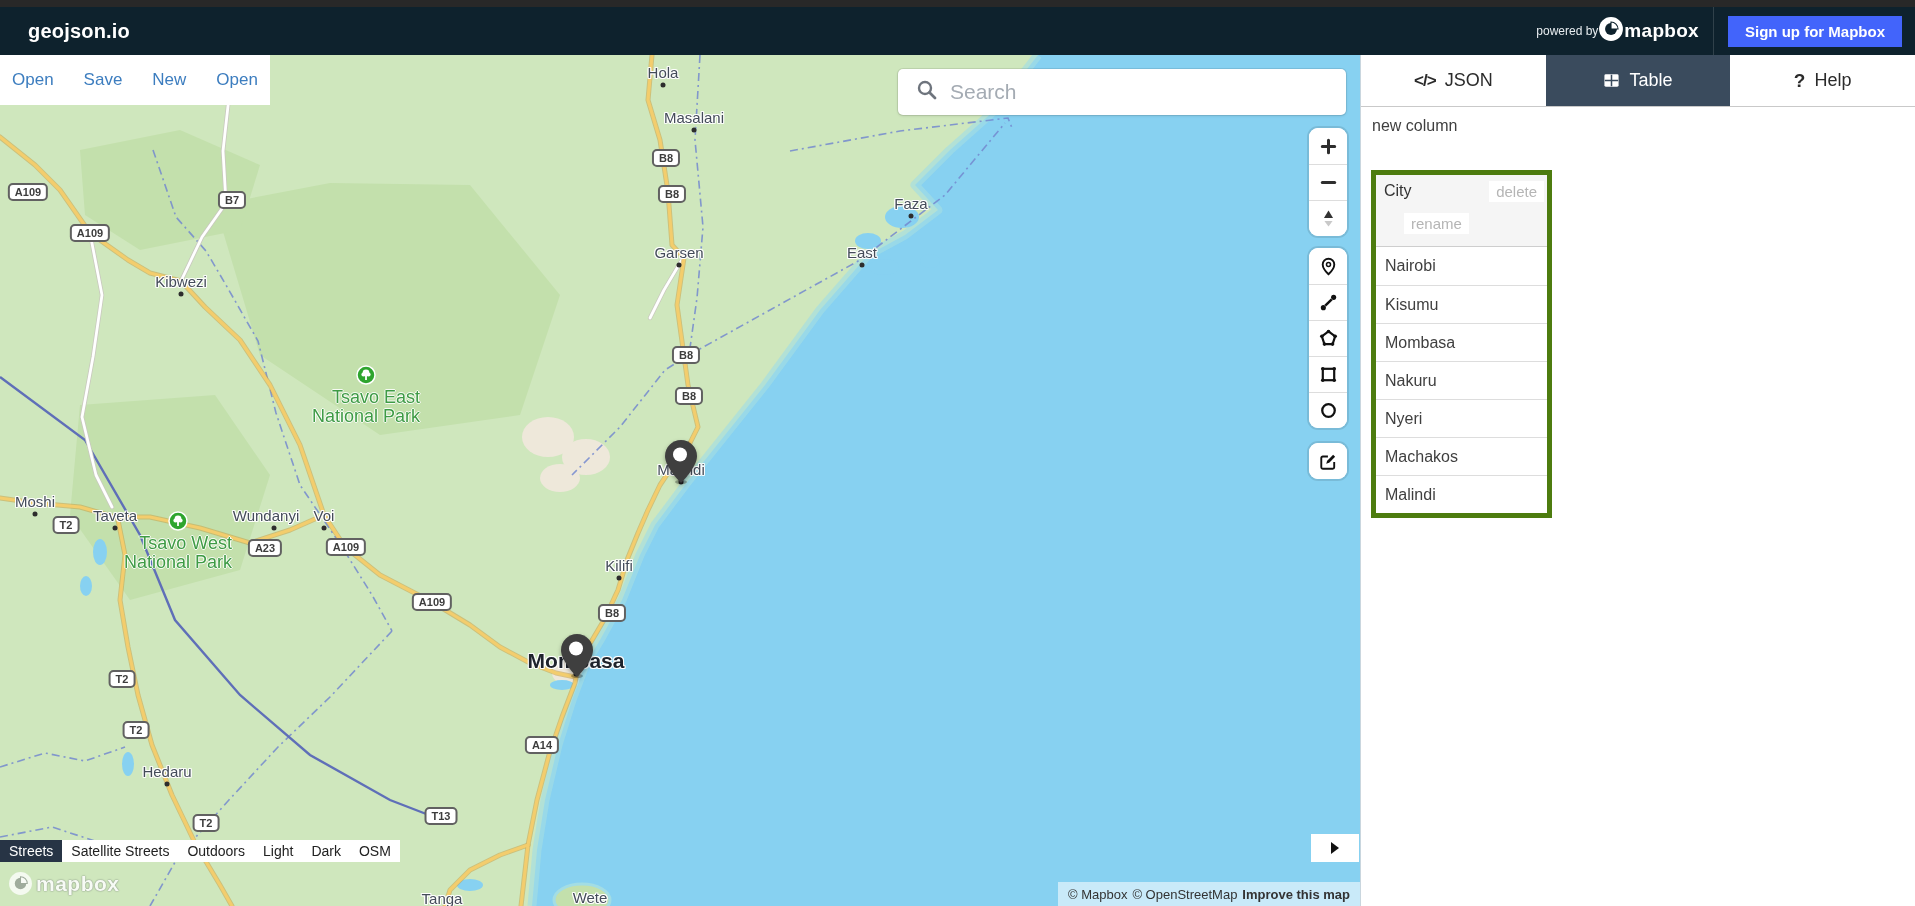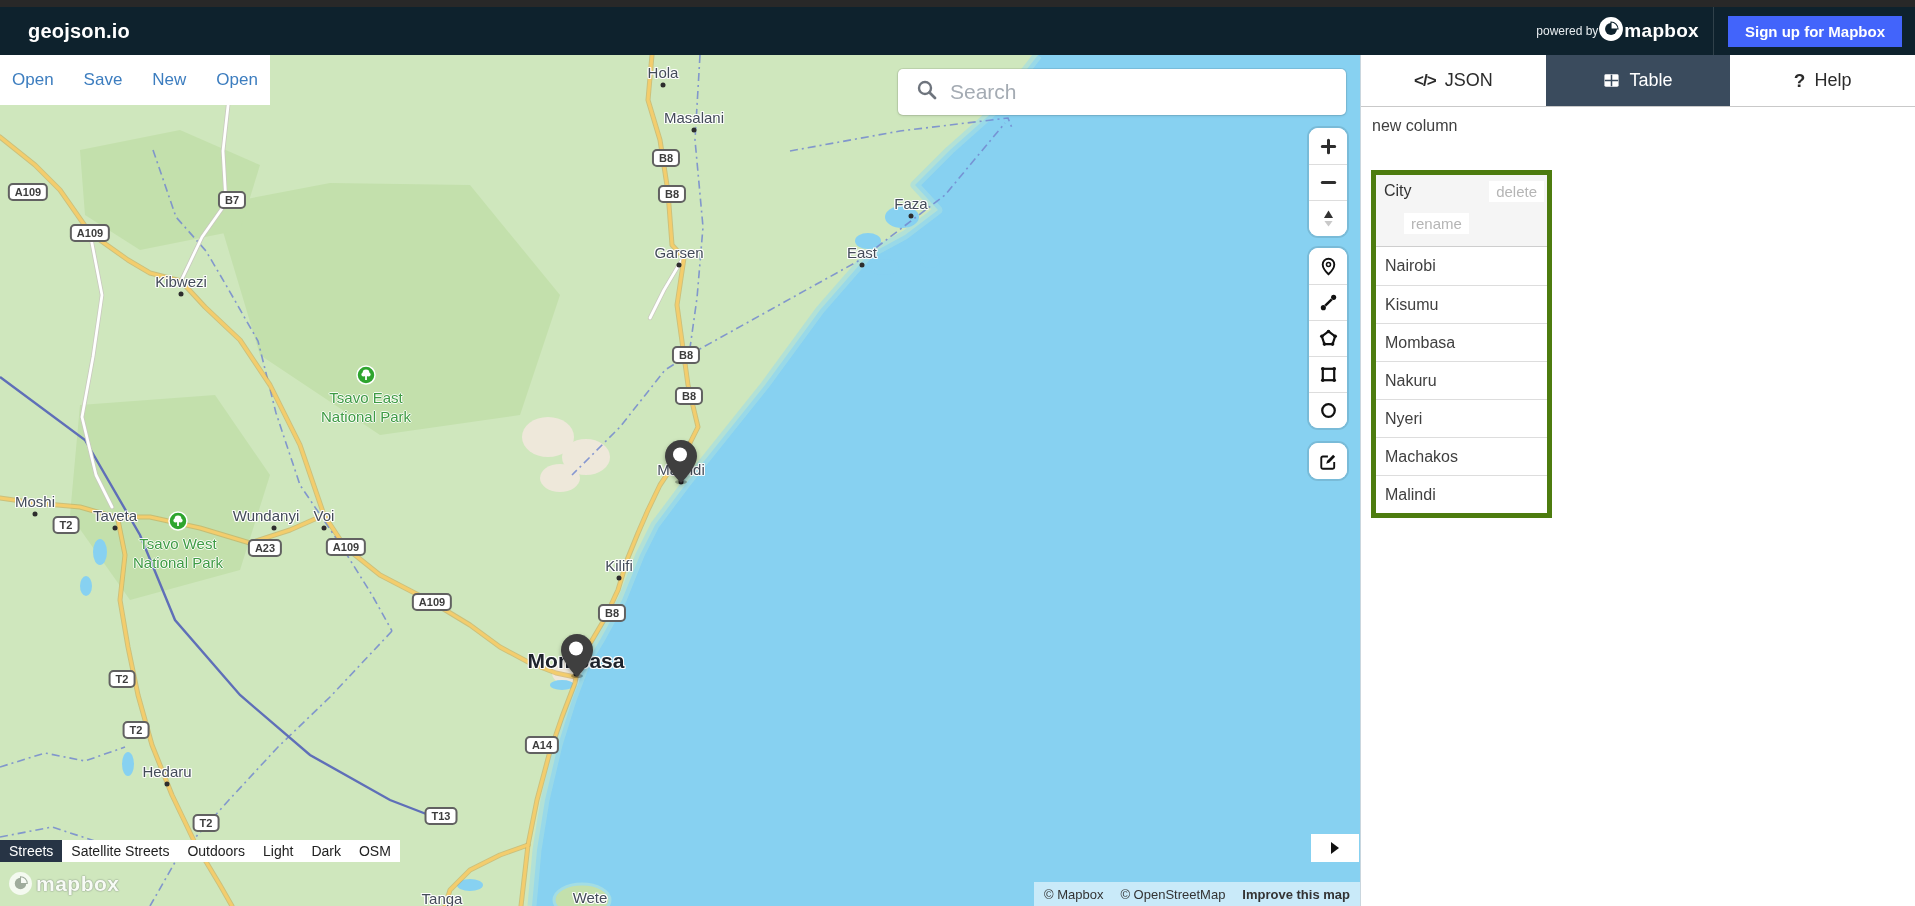--- a/index.html
+++ b/index.html
@@ -24,22 +24,22 @@
 
   
   .map { position:absolute; left:0; top:55px; width:1360px; height:851px; background:#cfe7bd; overflow:hidden; }
   .map svg.geo { position:absolute; left:0; top:0; }
   .map-label { position:absolute; transform:translate(-50%,-50%); font-size:15px; color:#444c59; white-space:nowrap; z-index:5;
     text-shadow:1px 0 0 rgba(255,255,255,.9),-1px 0 0 rgba(255,255,255,.9),0 1px 0 rgba(255,255,255,.9),0 -1px 0 rgba(255,255,255,.9),1px 1px 0 rgba(255,255,255,.8),-1px -1px 0 rgba(255,255,255,.8),1px -1px 0 rgba(255,255,255,.8),-1px 1px 0 rgba(255,255,255,.8); }
   .map-label.major { font-size:21px; font-weight:bold; color:#1e232c; }
   .town-dot { position:absolute; width:5px; height:5px; border-radius:50%; background:#2d2d2d; transform:translate(-50%,-50%); z-index:4; }
   .shield { position:absolute; transform:translate(-50%,-50%); background:#fff; border:2px solid #616161; border-radius:5px; padding:1px 5px; font-size:11px; font-weight:bold; color:#3d3d3d; z-index:5; white-space:nowrap; }
   .park-label { position:absolute; transform:translate(-50%,0); text-align:center; z-index:5; }
-  .park-label .ln { display:block; font-size:15px; color:#3e9b44; line-height:19px;
-    text-shadow:1px 0 0 rgba(255,255,255,.85),-1px 0 0 rgba(255,255,255,.85),0 1px 0 rgba(255,255,255,.85),0 -1px 0 rgba(255,255,255,.85); }
+  .park-label .ln { display:block; font-size:18px; color:#3e9b44; line-height:19px;
+    text-shadow:1px 0 0 rgba(255,255,255,.85),-1px 0 0 rgba(255,255,255,.85),0 1px 0 rgba(255,255,255,.85),0 -1px 0 rgba(255,255,255,.85);text-align:right; }
   .park-icon { position:absolute; transform:translate(-50%,-50%); z-index:5; }
   .marker { position:absolute; z-index:8; filter:drop-shadow(0 2px 2px rgba(0,0,0,.3)); }
 
   
   .search-box { position:absolute; left:898px; top:14px; width:448px; height:46px; background:#fff; border-radius:5px; box-shadow:0 0 0 1px rgba(0,0,0,.08), 0 1px 3px rgba(0,0,0,.12); display:flex; align-items:center; padding-left:18px; z-index:20; }
   .search-input { border:none; outline:none; flex:1; font-size:21px; color:#444; margin-left:12px; font-family:inherit; background:transparent; }
   .search-input::placeholder { color:#a4abb3; }
 
   
   .ctrl-group { position:absolute; left:1309px; width:38px; background:#fff; border-radius:9px; box-shadow:0 0 0 2px rgba(0,0,0,.10); overflow:hidden; z-index:20; }
@@ -54,21 +54,21 @@
   
   .layer-bar { position:absolute; left:0; top:785px; height:22px; display:flex; background:#fff; z-index:20; align-items:stretch; }
   .layer-item { font-size:14px; color:#222; padding:2px 9px; display:flex; align-items:center; cursor:pointer; white-space:nowrap; }
   .layer-item.active { background:#273445; color:#fff; }
 
   
   .mb-logo { position:absolute; left:8px; top:816px; display:flex; align-items:center; gap:3px; z-index:19; opacity:.85; }
   .mb-logo .word { font-size:21px; font-weight:bold; color:#fff; letter-spacing:.5px; text-shadow:0 0 2px #7c877c, 0 0 1px #7c877c; }
 
   
-  .attribution { position:absolute; right:0; top:827px; height:24px; background:rgba(255,255,255,.55); display:flex; align-items:center; gap:17px; padding:0 10px; font-size:13px; color:#333; z-index:19; white-space:nowrap; }
+  .attribution { position:absolute; right:0; top:827px; height:24px; background:rgba(255,255,255,.55); display:flex; align-items:center; gap:5px; padding:0 10px; font-size:13px; color:#333; z-index:19; white-space:nowrap; }
   .attribution .bold { font-weight:bold; }
 
   
   .panel { position:absolute; left:1360px; top:55px; width:555px; height:851px; background:#fff; border-left:1px solid #c9d6de; }
   .tab-bar { display:flex; height:52px; border-bottom:1px solid #c9c9c9; }
   .tab { flex:1; display:flex; align-items:center; justify-content:center; gap:9px; font-size:18px; color:#2b2b2b; background:#fff; cursor:pointer; }
   .tab.active { background:#3a4b5d; color:#fff; }
   .tab .code-glyph { font-weight:bold; font-size:17px; letter-spacing:-1px; }
   .tab .q-glyph { font-weight:bold; font-size:19px; }
   .tab svg { width:17px; height:17px; }

